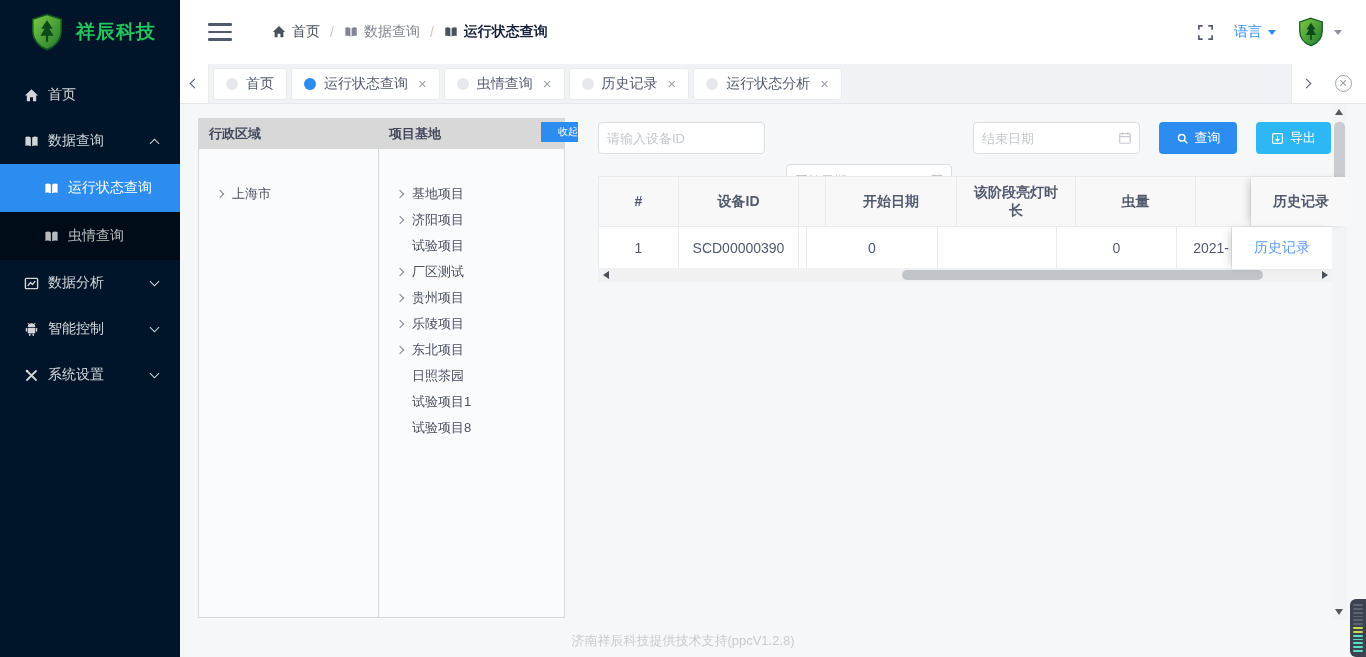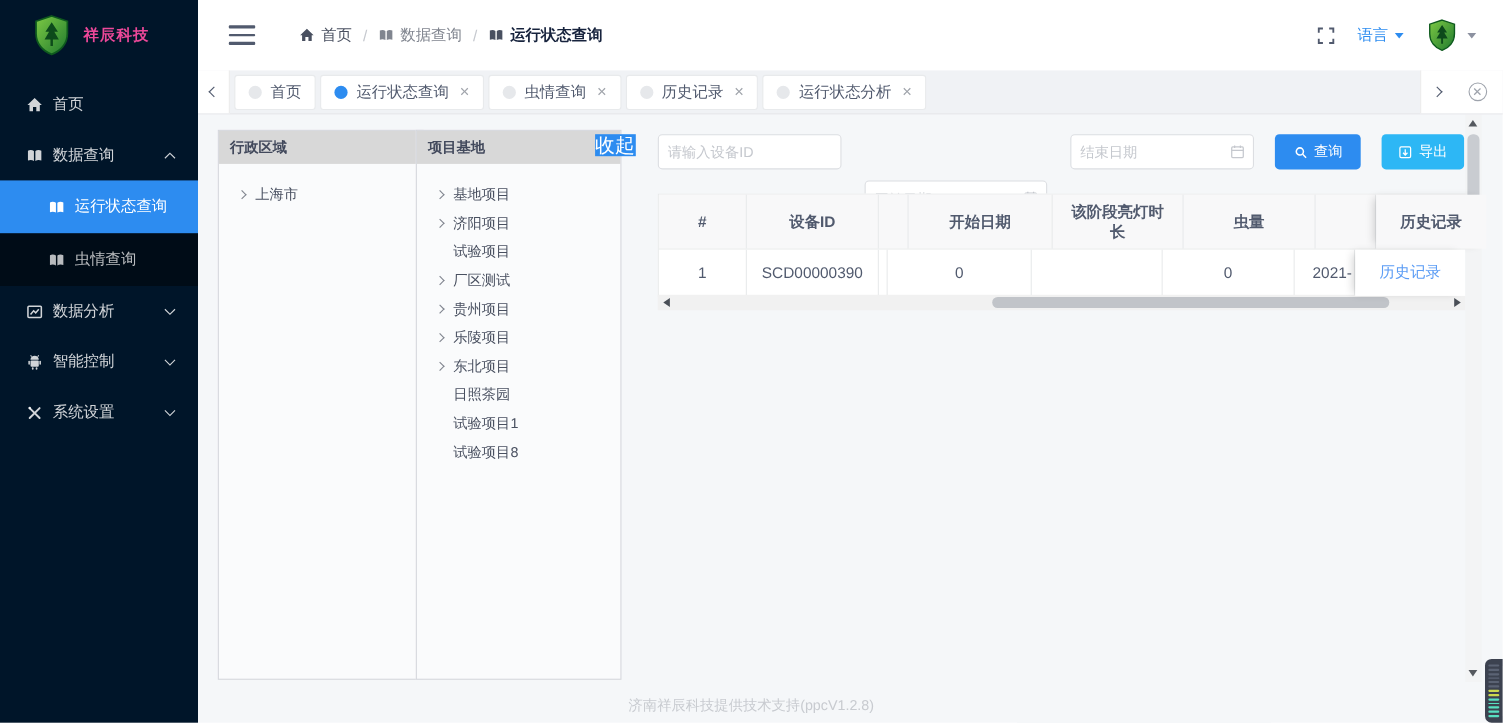--- a/index.html
+++ b/index.html
@@ -5,21 +5,21 @@
   * { margin:0; padding:0; box-sizing:border-box; }
   html,body { width:1366px; height:657px; overflow:hidden;
     font-family:"Liberation Sans","DejaVu Sans",sans-serif; background:#fff; }
   .icon { display:inline-flex; align-items:center; justify-content:center; }
   .icon svg { display:block; }
 
   
   .sidebar { position:absolute; left:0; top:0; width:180px; height:657px; background:#001529; z-index:5; }
   .logo-row { height:64px; display:flex; align-items:center; padding-left:28px; gap:10px; }
   .logo-row .icon svg { width:38px; height:38px; }
-  .brand { color:#ec4899; font-size:14px; font-weight:bold; letter-spacing:1px; }
+  .brand { color:#22c55e; font-size:19px; font-weight:bold; letter-spacing:1px; }
   .menu { padding-top:8px; }
   .menu-item { height:46px; display:flex; align-items:center; gap:9px; padding:0 22px 0 24px;
     color:rgba(255,255,255,.82); font-size:14px; cursor:pointer; }
   .menu-item .icon svg { width:15px; height:15px; }
   .menu-item .cv { margin-left:auto; }
   .submenu { background:#000c17; }
   .sub-item { height:48px; display:flex; align-items:center; gap:9px; padding:0 24px 0 44px;
     color:rgba(255,255,255,.72); font-size:14px; cursor:pointer; }
   .sub-item .icon svg { width:15px; height:15px; }
   .sub-item.active { background:#2d8cf0; color:#fff; }
@@ -61,26 +61,26 @@
   .tab-x { color:#a0a4ab; font-size:15px; line-height:1; margin-left:2px; cursor:pointer; }
   .closeall { width:46px; background:#fff; display:flex; align-items:center; justify-content:center; }
   .circx { width:17px; height:17px; border:1px solid #9ea3ac; border-radius:50%; color:#9ea3ac;
     font-size:11px; display:flex; align-items:center; justify-content:center; cursor:pointer; }
 
   
   .main { position:absolute; left:180px; top:104px; width:1186px; height:553px; background:#f5f7f9; overflow:hidden; }
   .panel { position:absolute; top:14px; width:187px; height:500px; background:#fafbfc; border:1px solid #d5d8dd; }
   .panel.p1 { left:18px; } .panel.p2 { left:198px; }
   .panel-hd { height:30px; line-height:30px; background:#d8d8d8; color:#42495c; font-size:13px; font-weight:bold; padding:0 10px; }
-  .tree { padding:15px 8px; }
+  .tree { padding:32px 8px; }
   .tree-item { height:26px; display:flex; align-items:center; gap:9px; font-size:13px; color:#495060; padding-left:10px; cursor:pointer; }
   .tcv { color:#80858f; width:6px; height:6px; border-width:1.4px; }
   .tcv-ph { width:6px; height:6px; }
   .collapse-btn { position:absolute; left:361px; top:18px; width:37px; height:20px; background:#2d8cf0; color:#fff;
-    font-size:18px; line-height:20px; text-align:left; border-radius:0; cursor:pointer; }
+    font-size:10px; line-height:20px; text-align:right; border-radius:0; cursor:pointer; }
 
   
   .inp { position:absolute; top:18px; height:32px; background:#fff; border:1px solid #dcdee2; border-radius:4px;
     font-size:13px; color:#515a6e; padding:0 26px 0 8px; outline:none; }
   .inp::placeholder { color:#c5c8ce; }
   .inp.i1 { left:418px; width:167px; padding-right:8px; }
   .inp-wrap { position:absolute; top:18px; }
   .inp-wrap .inp { position:static; width:100%; height:32px; display:block; }
   .inp-wrap.i2 { left:606px; width:166px;margin-top:42px; } .inp-wrap.i3 { left:793px; width:167px; }
   .cal-ic { position:absolute; right:8px; top:9px; color:#c5c8ce; pointer-events:none; }

